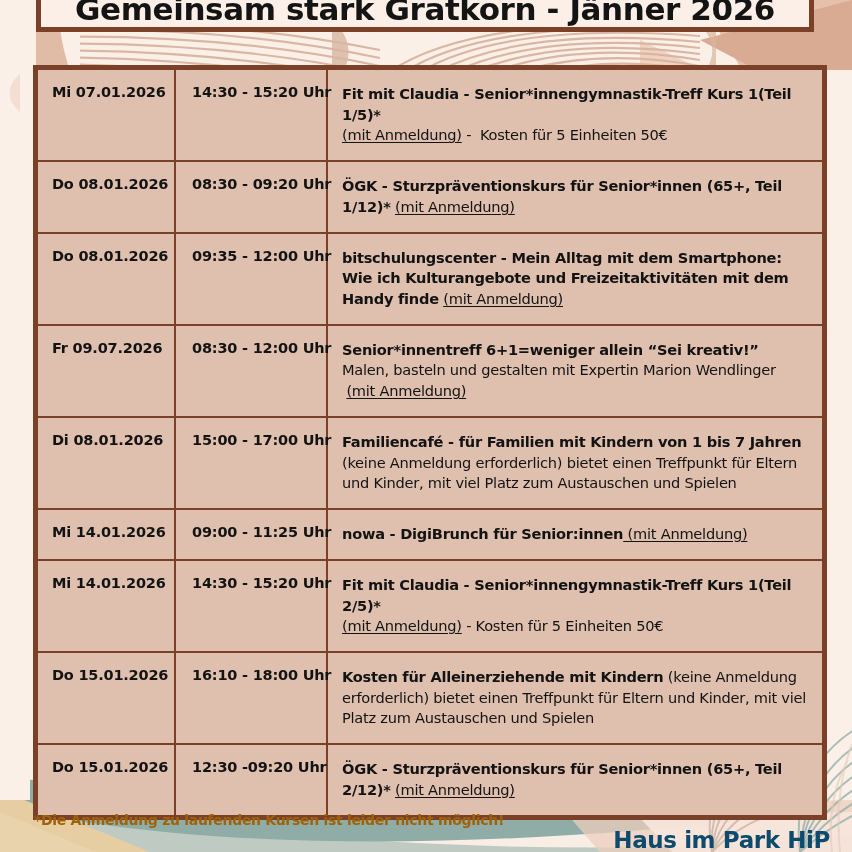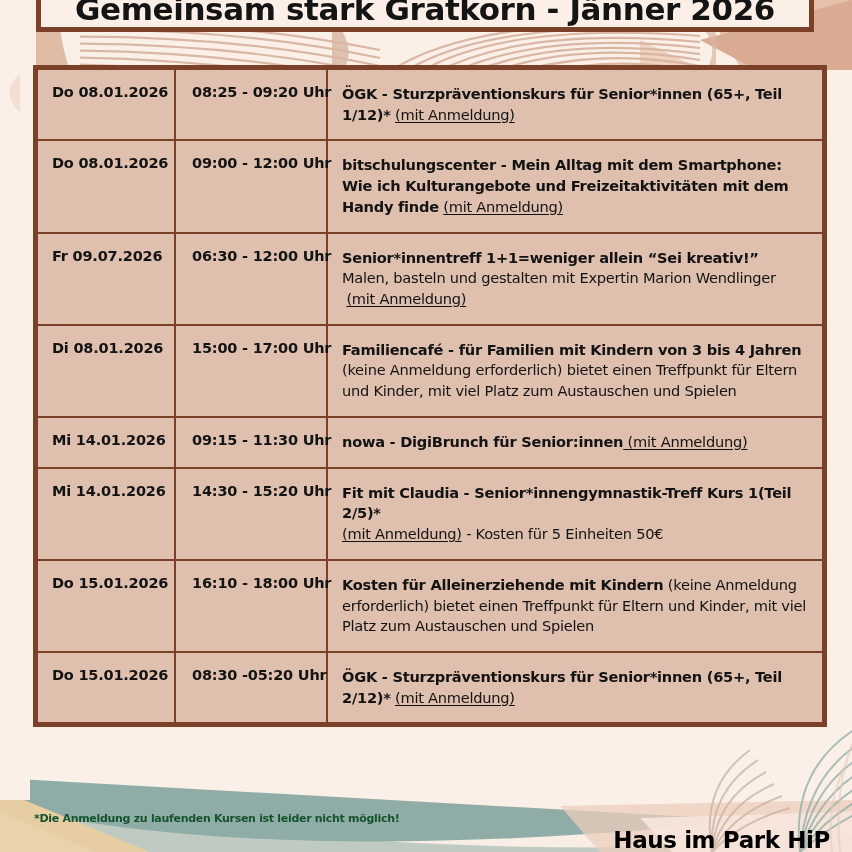--- a/index.html
+++ b/index.html
@@ -97,35 +97,35 @@
   .desc-txt u { text-decoration: underline; text-underline-offset: 2px; }
 
   
   .footnote {
     position: absolute;
     left: 34px;
     top: 812px;
     z-index: 5;
     font-family: "DejaVu Sans", sans-serif;
     font-weight: 700;
-    font-size: 11px;
+    font-size: 14px;
     letter-spacing: -0.3px;
-    color: #14532d;
+    color: #a16207;
     white-space: nowrap;
   }
   .brand {
     position: absolute;
     right: 22px;
     top: 827px;
     z-index: 5;
     font-family: "DejaVu Sans", sans-serif;
     font-weight: 700;
     font-size: 23px;
     letter-spacing: -0.4px;
-    color: #000000;
+    color: #0c4a6e;
     white-space: nowrap;
   }
 </style>
 </head>
 <body>
 
 <div class="bg-root">
   <svg class="bg-svg" viewBox="0 0 852 852" xmlns="http://www.w3.org/2000/svg">
     <defs>
       <clipPath id="clipArcA">
@@ -231,68 +231,79 @@
 
 <div class="title-banner">
   <div class="title-text">Gemeinsam stark Gratkorn - Jänner 2026</div>
 </div>
 
 <div class="sched-wrap">
   <table class="sched">
     <tbody id="sched-body">
         <tr>
           <td class="c-date">
+            <div class="date-txt">Mi 07.01.2026</div>
+          </td>
+          <td class="c-time">
+            <div class="time-txt">14:30 - 15:20 Uhr</div>
+          </td>
+          <td class="c-desc">
+            <div class="desc-txt"><b>Fit mit Claudia - Senior*innengymnastik-Treff Kurs 1(Teil 1/5)*</b><br><u>(mit Anmeldung)</u> -&nbsp; Kosten für 5 Einheiten 50€</div>
+          </td>
+        </tr>
+        <tr>
+          <td class="c-date">
             <div class="date-txt">Do 08.01.2026</div>
           </td>
           <td class="c-time">
-            <div class="time-txt">08:25 - 09:20 Uhr</div>
+            <div class="time-txt">08:30 - 09:20 Uhr</div>
           </td>
           <td class="c-desc">
             <div class="desc-txt"><b>ÖGK - Sturzpräventionskurs für Senior*innen (65+, Teil 1/12)*</b> <u>(mit Anmeldung)</u></div>
           </td>
         </tr>
         <tr>
           <td class="c-date">
             <div class="date-txt">Do 08.01.2026</div>
           </td>
           <td class="c-time">
-            <div class="time-txt">09:00 - 12:00 Uhr</div>
+            <div class="time-txt">09:35 - 12:00 Uhr</div>
           </td>
           <td class="c-desc">
             <div class="desc-txt"><b>bitschulungscenter - Mein Alltag mit dem Smartphone: Wie ich Kulturangebote und Freizeitaktivitäten mit dem Handy finde</b> <u>(mit Anmeldung)</u></div>
           </td>
         </tr>
         <tr>
           <td class="c-date">
             <div class="date-txt">Fr 09.07.2026</div>
           </td>
           <td class="c-time">
-            <div class="time-txt">06:30 - 12:00 Uhr</div>
-          </td>
-          <td class="c-desc">
-            <div class="desc-txt"><b>Senior*innentreff 1+1=weniger allein “Sei kreativ!”</b><br>Malen, basteln und gestalten mit Expertin Marion Wendlinger<br>&nbsp;<u>(mit Anmeldung)</u></div>
+            <div class="time-txt">08:30 - 12:00 Uhr</div>
+          </td>
+          <td class="c-desc">
+            <div class="desc-txt"><b>Senior*innentreff 6+1=weniger allein “Sei kreativ!”</b><br>Malen, basteln und gestalten mit Expertin Marion Wendlinger<br>&nbsp;<u>(mit Anmeldung)</u></div>
           </td>
         </tr>
         <tr>
           <td class="c-date">
             <div class="date-txt">Di 08.01.2026</div>
           </td>
           <td class="c-time">
             <div class="time-txt">15:00 - 17:00 Uhr</div>
           </td>
           <td class="c-desc">
-            <div class="desc-txt"><b>Familiencafé - für Familien mit Kindern von 3 bis 4 Jahren</b> (keine Anmeldung erforderlich) bietet einen Treffpunkt für Eltern und Kinder, mit viel Platz zum Austauschen und Spielen</div>
+            <div class="desc-txt"><b>Familiencafé - für Familien mit Kindern von 1 bis 7 Jahren</b> (keine Anmeldung erforderlich) bietet einen Treffpunkt für Eltern und Kinder, mit viel Platz zum Austauschen und Spielen</div>
           </td>
         </tr>
         <tr>
           <td class="c-date">
             <div class="date-txt">Mi 14.01.2026</div>
           </td>
           <td class="c-time">
-            <div class="time-txt">09:15 - 11:30 Uhr</div>
+            <div class="time-txt">09:00 - 11:25 Uhr</div>
           </td>
           <td class="c-desc">
             <div class="desc-txt"><b>nowa - DigiBrunch für Senior:innen</b><u> (mit Anmeldung)</u></div>
           </td>
         </tr>
         <tr>
           <td class="c-date">
             <div class="date-txt">Mi 14.01.2026</div>
           </td>
           <td class="c-time">
@@ -311,21 +322,21 @@
           </td>
           <td class="c-desc">
             <div class="desc-txt"><b>Kosten für Alleinerziehende mit Kindern</b> (keine Anmeldung erforderlich) bietet einen Treffpunkt für Eltern und Kinder, mit viel Platz zum Austauschen und Spielen</div>
           </td>
         </tr>
         <tr>
           <td class="c-date">
             <div class="date-txt">Do 15.01.2026</div>
           </td>
           <td class="c-time">
-            <div class="time-txt">08:30 -05:20 Uhr</div>
+            <div class="time-txt">12:30 -09:20 Uhr</div>
           </td>
           <td class="c-desc">
             <div class="desc-txt"><b>ÖGK - Sturzpräventionskurs für Senior*innen (65+, Teil 2/12)*</b> <u>(mit Anmeldung)</u></div>
           </td>
         </tr>
       </tbody>
   </table>
 </div>
 
 <div class="footnote">*Die Anmeldung zu laufenden Kursen ist leider nicht möglich!</div>

